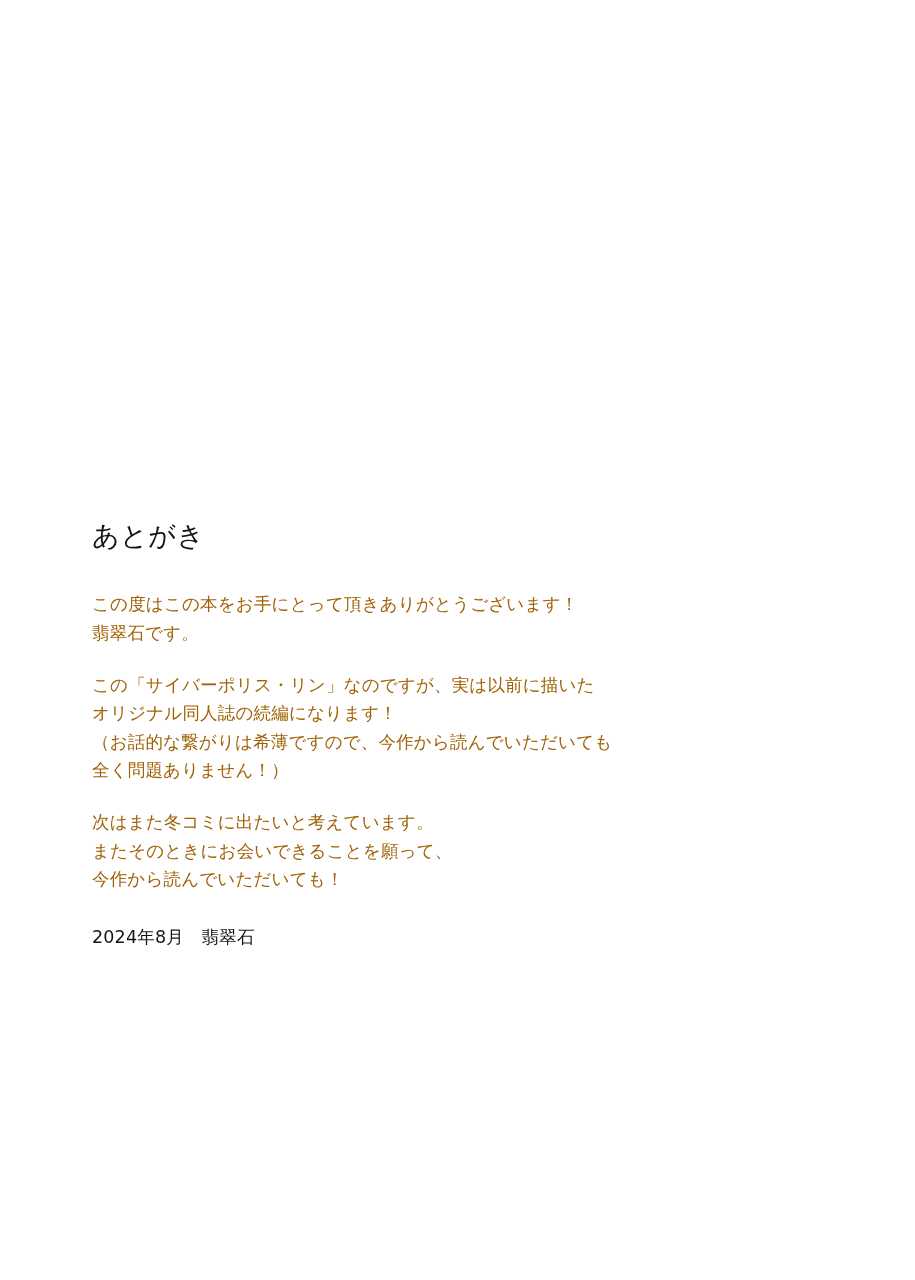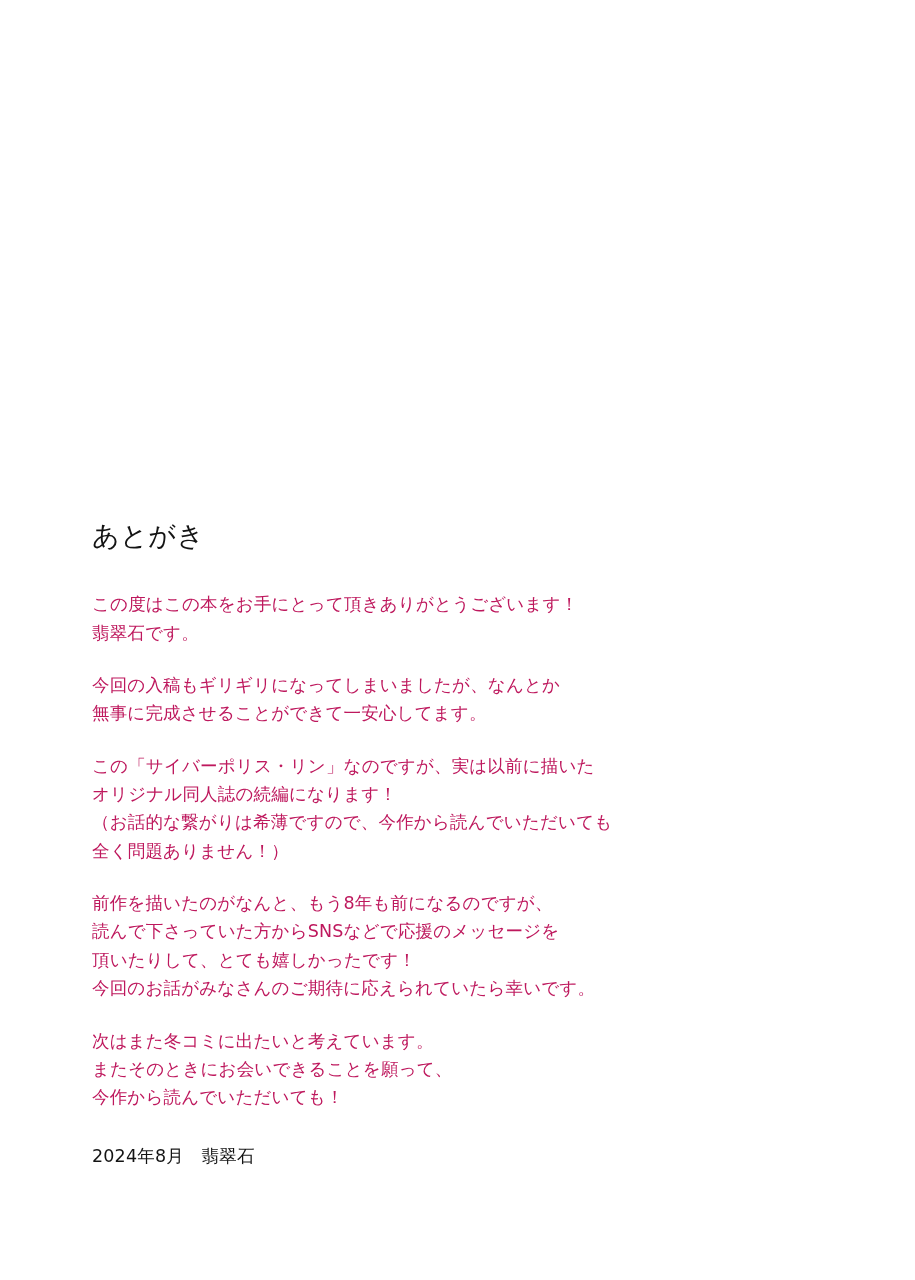--- a/index.html
+++ b/index.html
@@ -29,21 +29,21 @@
     margin: 0 0 38px 0;
     font-weight: 400;
     color: #141414;
   }
   .para {
     font-size: 17.5px;
     line-height: 1.62;
     letter-spacing: 0.01em;
     margin: 0 0 24px 0;
     white-space: pre-line;
-    color: #be185d;
+    color: #a16207;
   }
   .para:last-child {
     margin-bottom: 0;
   }
   .signature {
     font-size: 17.5px;
     line-height: 1.62;
     letter-spacing: 0.01em;
     margin: 30px 0 0 0;
     color: #141414;
@@ -52,32 +52,26 @@
 </head>
 <body>
 
 <div class="page">
   <section class="afterword">
     <h1 class="afterword-title">あとがき</h1>
 
     <p class="para">この度はこの本をお手にとって頂きありがとうございます！
 翡翠石です。</p>
 
-    <p class="para">今回の入稿もギリギリになってしまいましたが、なんとか
-無事に完成させることができて一安心してます。</p>
 
     <p class="para">この「サイバーポリス・リン」なのですが、実は以前に描いた
 オリジナル同人誌の続編になります！
 （お話的な繋がりは希薄ですので、今作から読んでいただいても
 全く問題ありません！）</p>
 
-    <p class="para">前作を描いたのがなんと、もう8年も前になるのですが、
-読んで下さっていた方からSNSなどで応援のメッセージを
-頂いたりして、とても嬉しかったです！
-今回のお話がみなさんのご期待に応えられていたら幸いです。</p>
 
 
     <p class="para">次はまた冬コミに出たいと考えています。
 またそのときにお会いできることを願って、
 今作から読んでいただいても！</p>
 
     <p class="signature">2024年8月　翡翠石</p>
   </section>
 </div>
 

